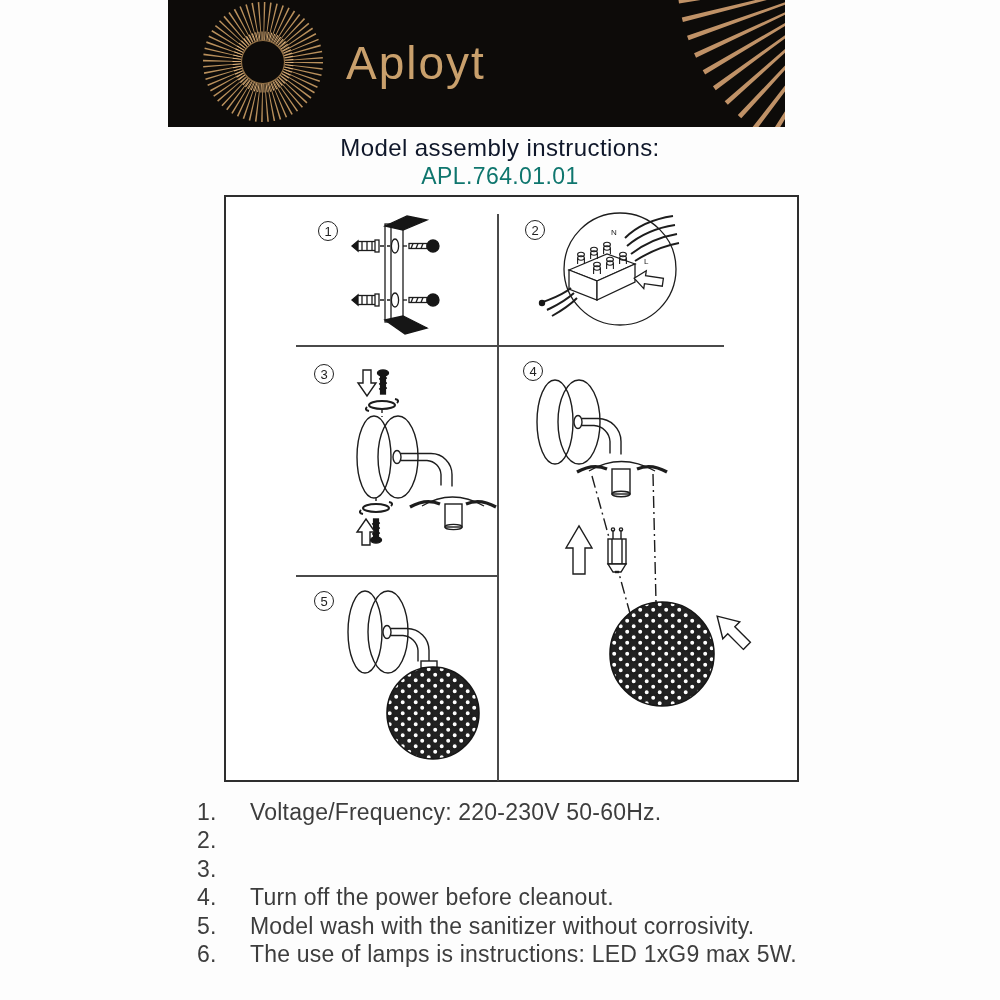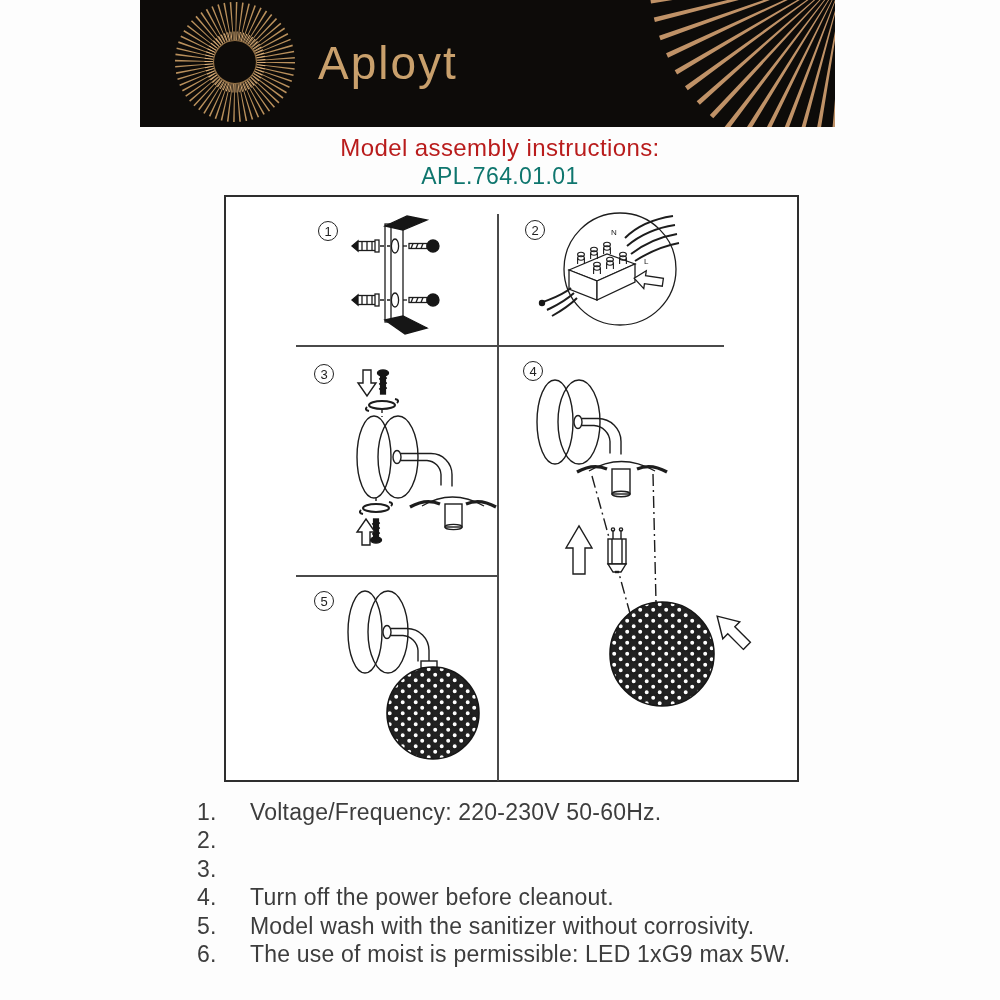--- a/index.html
+++ b/index.html
@@ -1,30 +1,30 @@
 <!DOCTYPE html>
 <html><head>
 <meta charset="utf-8">
 <style>
   * { margin:0; padding:0; box-sizing:border-box; }
   html,body { width:1000px; height:1000px; background:#ffffff; font-family:"Liberation Sans", sans-serif; }
   .page { position:relative; width:1000px; height:1000px; background:#fdfdfd; overflow:hidden; }
 
   
-  .banner { position:absolute; left:140px; top:0; width:695px; height:127px; background:#0d0b09; overflow:hidden; }
+  .banner { position:absolute; left:168px; top:0; width:617px; height:127px; background:#0d0b09; overflow:hidden; }
   .banner svg { position:absolute; left:0; top:0; }
   .brand-wordmark {
     position:absolute; left:178px; top:30px; width:240px; height:66px;
     color:#c9a06c; font-size:46px; font-weight:300; letter-spacing:2px;
     font-family:"Liberation Sans", sans-serif; line-height:66px;
   }
 
   
   .title-heading { position:absolute; left:0; top:134px; width:1000px; text-align:center;
-    font-size:24px; color:#b91c1c; letter-spacing:0.4px; }
+    font-size:24px; color:#0f172a; letter-spacing:0.4px; }
   .model-number  { position:absolute; left:0; top:163px; width:1000px; text-align:center;
     font-size:23px; color:#0f766e; letter-spacing:0.4px; }
 
   
   .diagram-box { position:absolute; left:224px; top:195px; width:575px; height:587px;
     border:2px solid #2e2e2e; background:#fff; }
   .divider { position:absolute; background:#4a4a4a; }
   .v-div  { left:271px; top:17px; width:1.5px; height:567px; }
   .h-div1 { left:70px;  top:148px; width:428px; height:1.5px; }
   .h-div2 { left:70px;  top:378px; width:202px; height:1.5px; }
@@ -333,17 +333,17 @@
     <div class="note-item">
       <span class="note-number">4.</span>
       <span class="note-text">Turn off the power before cleanout.</span>
     </div>
     <div class="note-item">
       <span class="note-number">5.</span>
       <span class="note-text">Model wash with the sanitizer without corrosivity.</span>
     </div>
     <div class="note-item">
       <span class="note-number">6.</span>
-      <span class="note-text">The use of moist is permissible: LED 1xG9 max 5W.</span>
+      <span class="note-text">The use of lamps is instructions: LED 1xG9 max 5W.</span>
     </div>
   </div>
 
 </div>
 
 </body></html>

